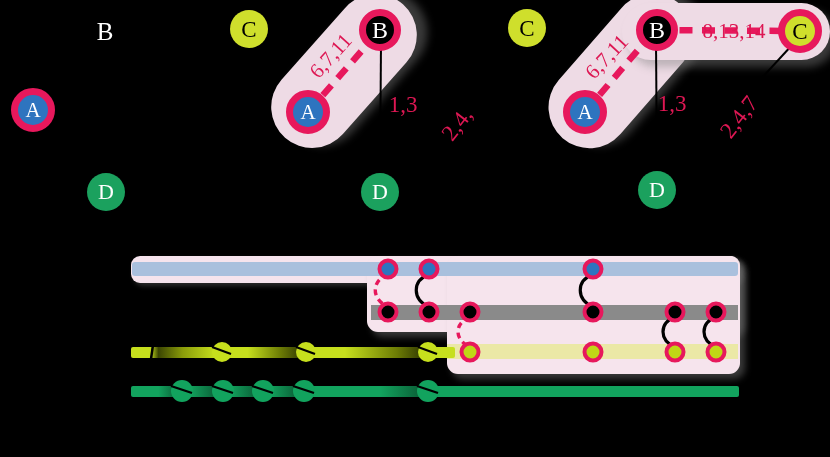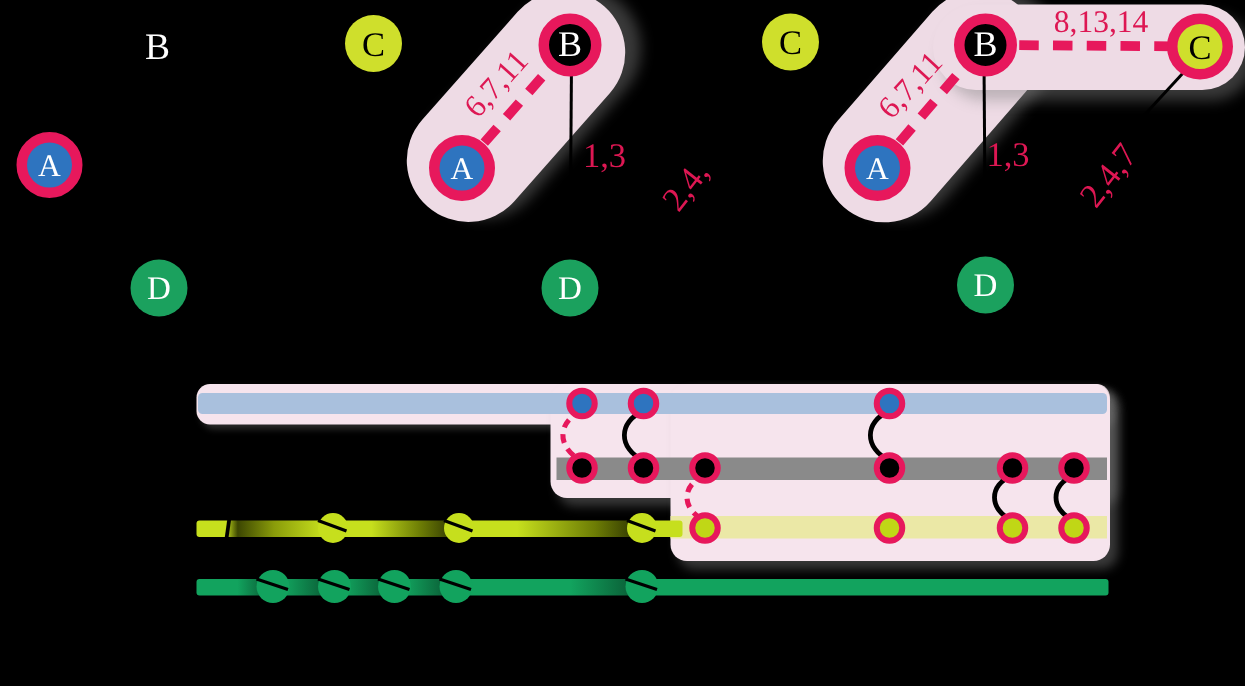--- a/index.html
+++ b/index.html
@@ -155,21 +155,21 @@
     </div>
   <div class="gnode" style="left:657px;top:190px;width:38px;height:38px;background:#1ba15e;color:#fff;font-size:22px;">
     <span>D</span>
     </div>
 
   <div class="elabel" style="left:331px;top:56px;font-size:21px;transform:translate(-50%,-50%) rotate(-48deg);">6,7,11</div>
   <div class="elabel" style="left:403px;top:104px;font-size:23px;transform:translate(-50%,-50%);">1,3</div>
   <div class="elabel" style="left:457px;top:124px;font-size:23px;transform:translate(-50%,-50%) rotate(-52deg);">2,4,</div>
 
   <div class="elabel" style="left:607px;top:57px;font-size:21px;transform:translate(-50%,-50%) rotate(-47deg);">6,7,11</div>
-  <div class="elabel" style="left:734px;top:15px;font-size:21px;transform:translate(-50%,-50%);">8,13,14</div>
+  <div class="elabel" style="left:734px;top:31px;font-size:21px;transform:translate(-50%,-50%);">8,13,14</div>
   <div class="elabel" style="left:672px;top:103px;font-size:23px;transform:translate(-50%,-50%);">1,3</div>
   <div class="elabel" style="left:739px;top:117px;font-size:23px;transform:translate(-50%,-50%) rotate(-52deg);">2,4,7</div>
 
   <div class="tnode" style="left:388px;top:269px;background:#2e74bf;"></div>
   <div class="tnode" style="left:429px;top:269px;background:#2e74bf;"></div>
   <div class="tnode" style="left:593px;top:269px;background:#2e74bf;"></div>
 
   <div class="tnode" style="left:388px;top:312px;background:#000;"></div>
   <div class="tnode" style="left:429px;top:312px;background:#000;"></div>
   <div class="tnode" style="left:470px;top:312px;background:#000;"></div>

